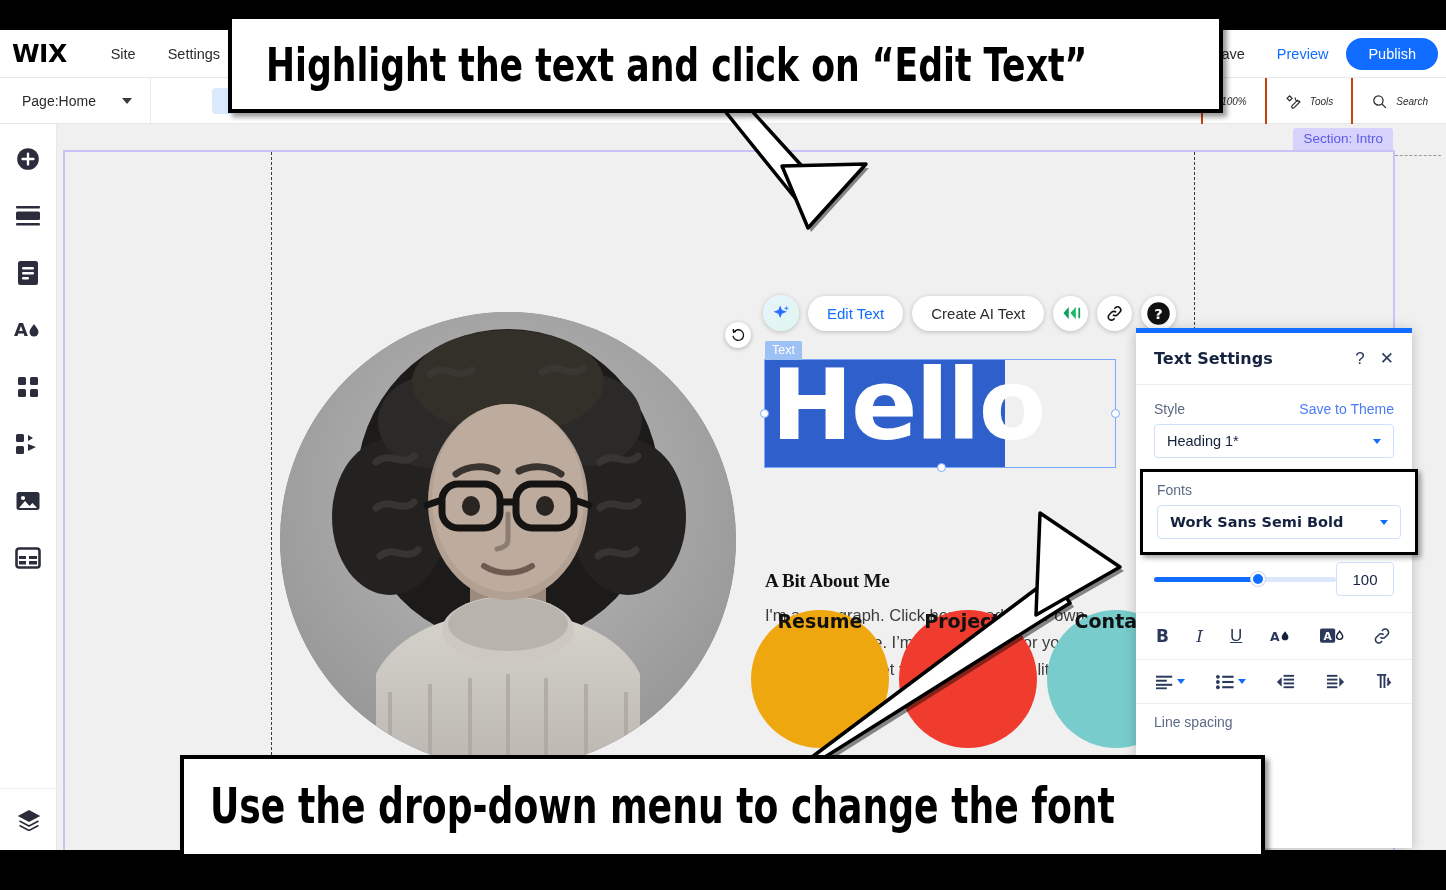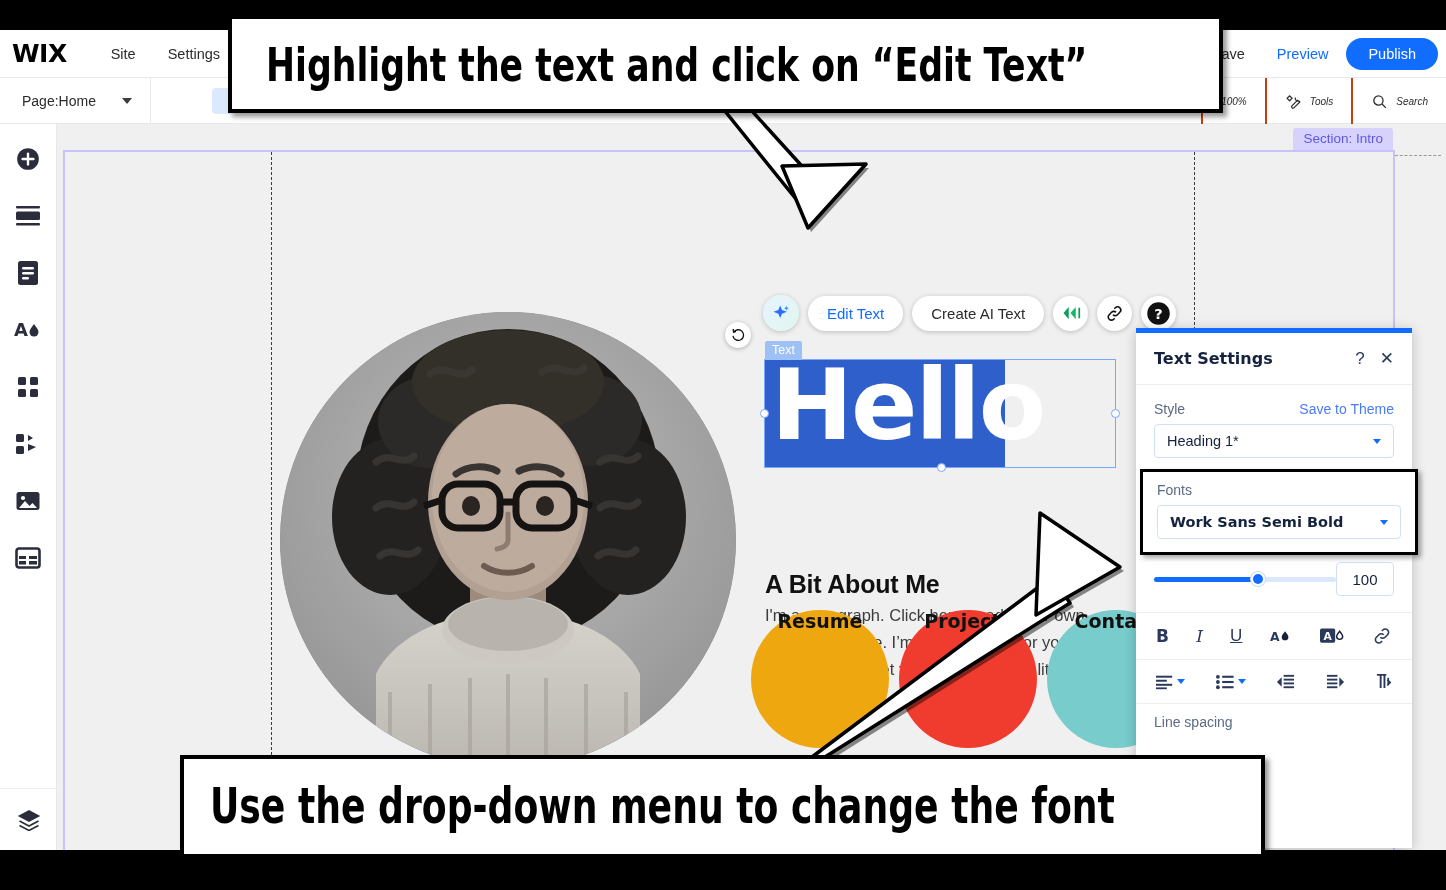--- a/index.html
+++ b/index.html
@@ -248,22 +248,22 @@
   }
   .ai-round {
     width: 36px; height: 36px; border-radius: 50%;
     background: linear-gradient(135deg,#e8f3ff 0%, #dff7ee 100%);
     box-shadow: 0 1px 5px rgba(0,0,0,.22);
     display: flex; align-items: center; justify-content: center;
   }
 
   
   .about-h { position: absolute; left: 700px; top: 418px;
-    font-family: Liberation Sans, sans-serif;
-    font-weight: 700; font-size: 25px; color: #111;
+    font-family: Liberation Serif, serif;
+    font-weight: 700; font-size: 19px; color: #111;
     letter-spacing: -.2px;
   }
   .about-p { position: absolute; left: 700px; top: 450px;
     width: 340px;
     font-size: 16.5px; color: #3c3c3c; line-height: 27px;
   }
 
   
   .circ {
     position: absolute; border-radius: 50%;

